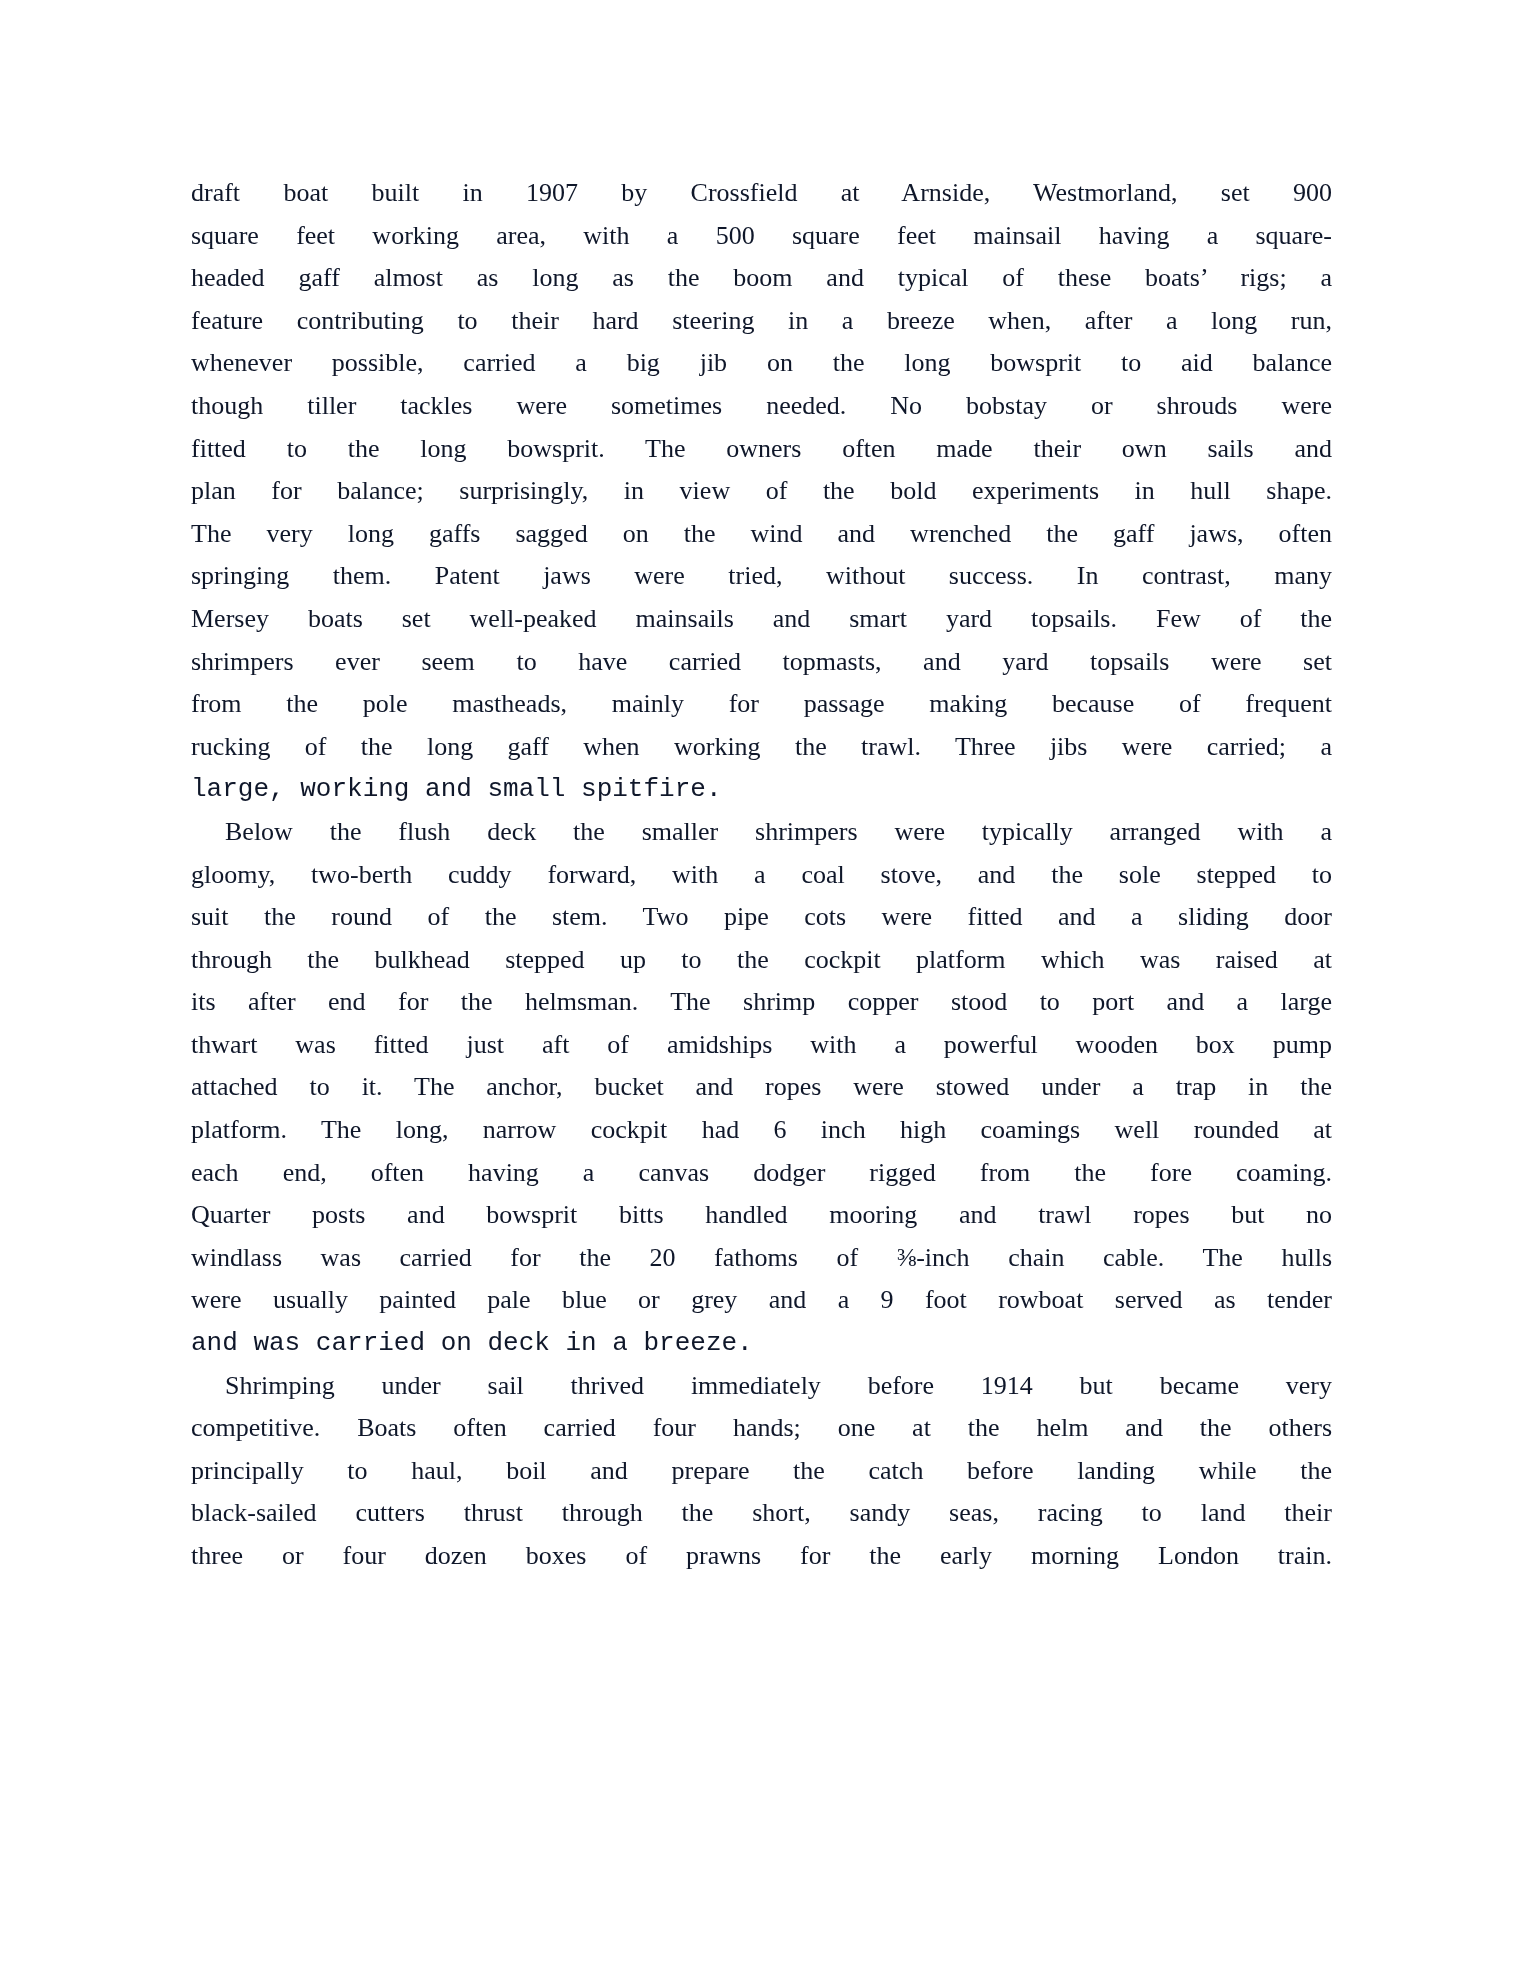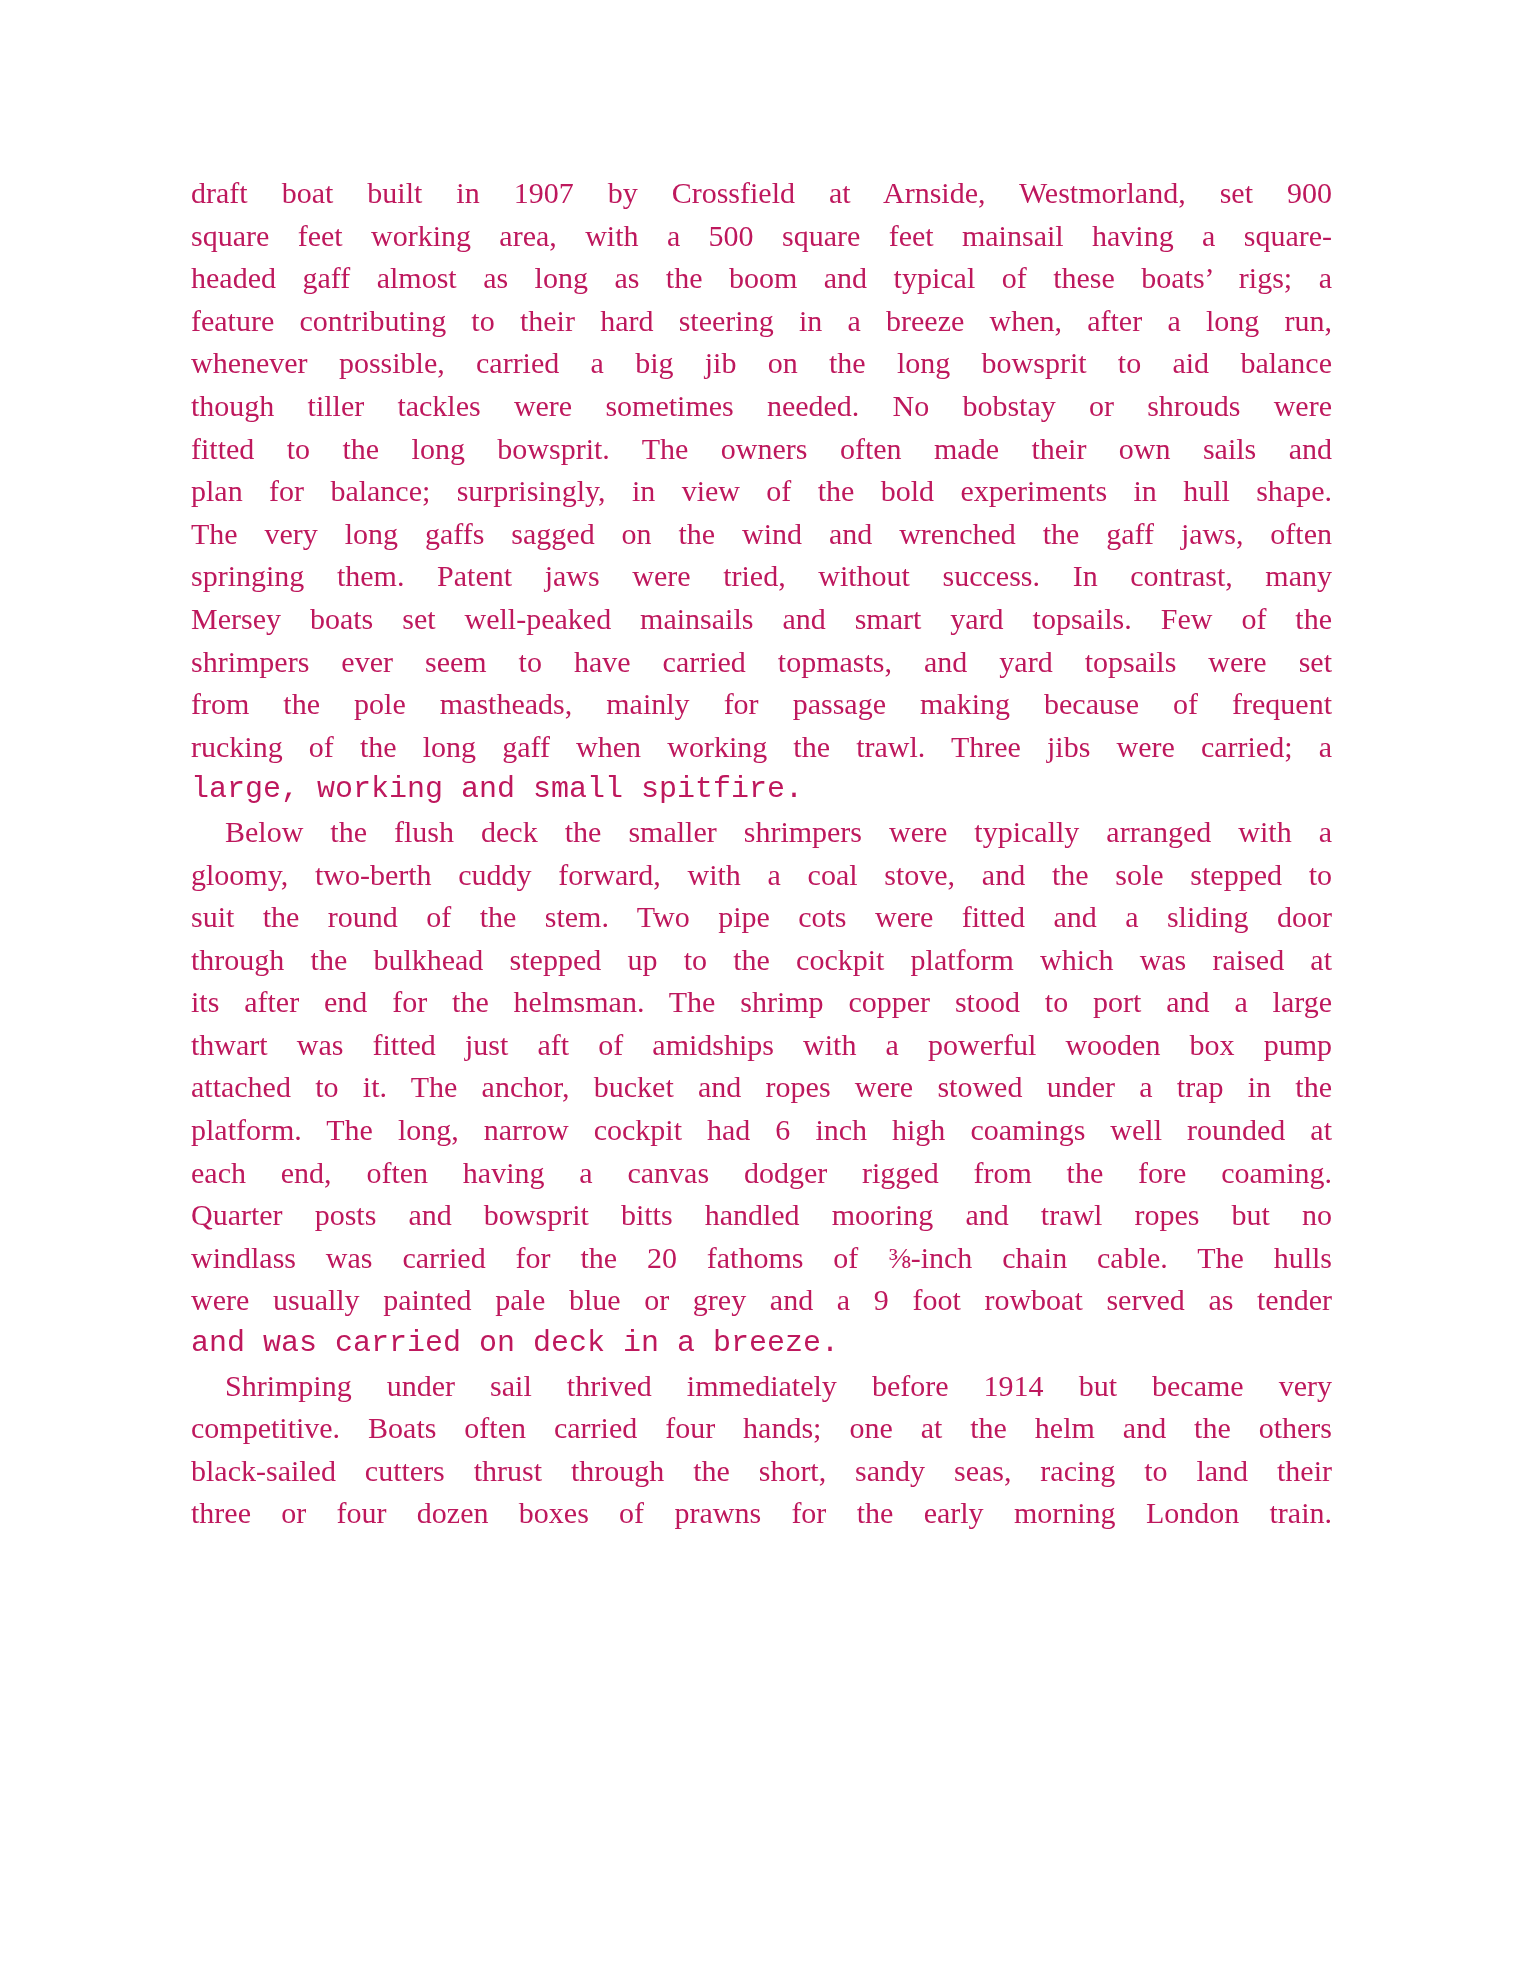--- a/index.html
+++ b/index.html
@@ -12,23 +12,23 @@
       height: 1980px;
       position: relative;
       overflow: hidden;
     }
     .page {
       position: absolute;
       left: 191px;
       top: 172px;
       width: 1141px;
       font-family: "Liberation Serif", "DejaVu Serif", serif;
-      font-size: 30px;
+      font-size: 26px;
       line-height: 42.6px;
-      color: #be185d;
+      color: #0f172a;
     }
     .line {
       display: block;
       height: 42.6px;
       white-space: nowrap;
       text-align: justify;
       text-align-last: justify;
     }
     .line.last {
       text-align-last: left;
@@ -77,17 +77,18 @@
     <span class="line">each end, often having a canvas dodger rigged from the fore coaming.</span>
     <span class="line">Quarter posts and bowsprit bitts handled mooring and trawl ropes but no</span>
     <span class="line">windlass was carried for the 20 fathoms of ⅜-inch chain cable. The hulls</span>
     <span class="line">were usually painted pale blue or grey and a 9 foot rowboat served as tender</span>
     <span class="line last">and was carried on deck in a breeze.</span>
   </div>
 
   <div class="para">
     <span class="line indent">Shrimping under sail thrived immediately before 1914 but became very</span>
     <span class="line">competitive. Boats often carried four hands; one at the helm and the others</span>
+    <span class="line">principally to haul, boil and prepare the catch before landing while the</span>
     <span class="line">black-sailed cutters thrust through the short, sandy seas, racing to land their</span>
     <span class="line">three or four dozen boxes of prawns for the early morning London train.</span>
   </div>
 
 </div>
 
 </body></html>

